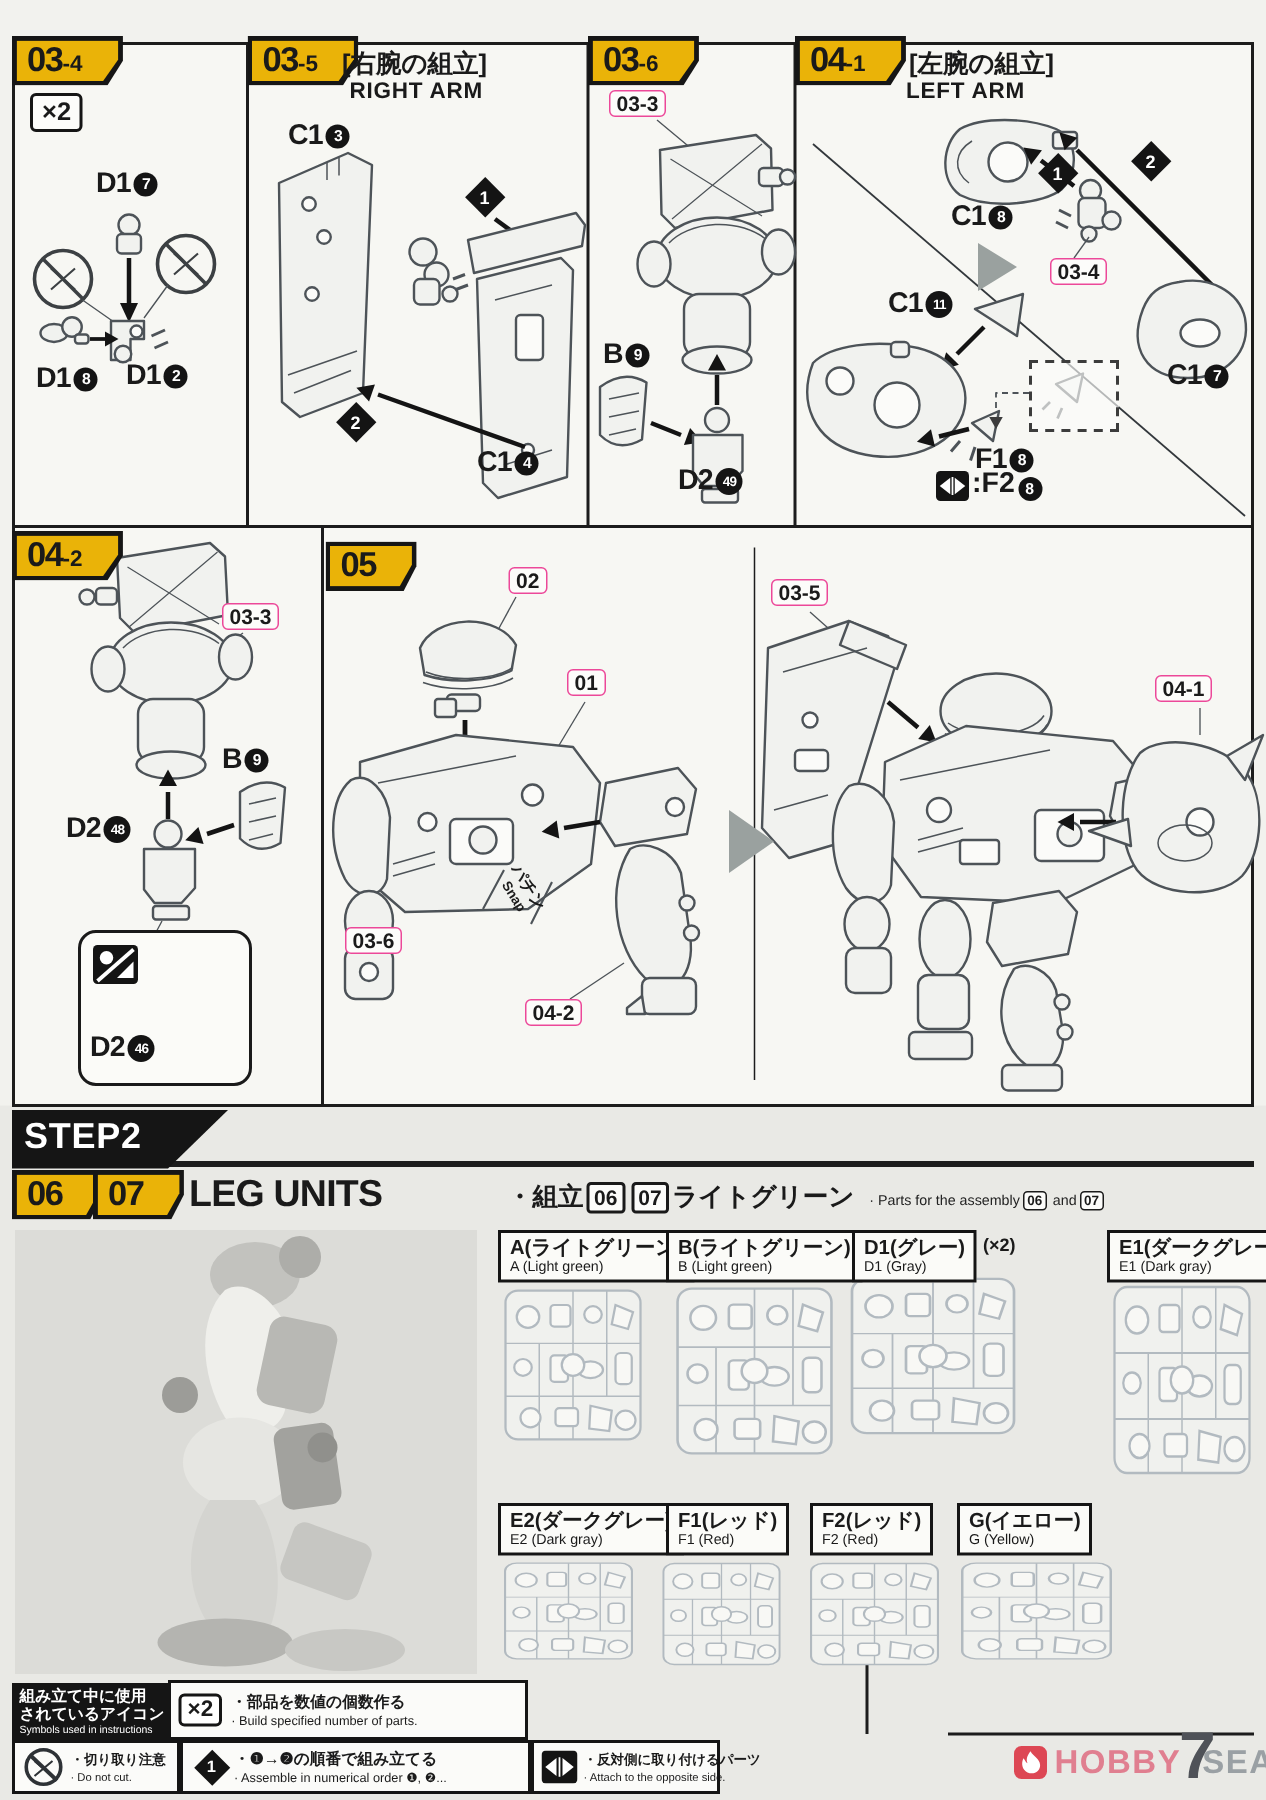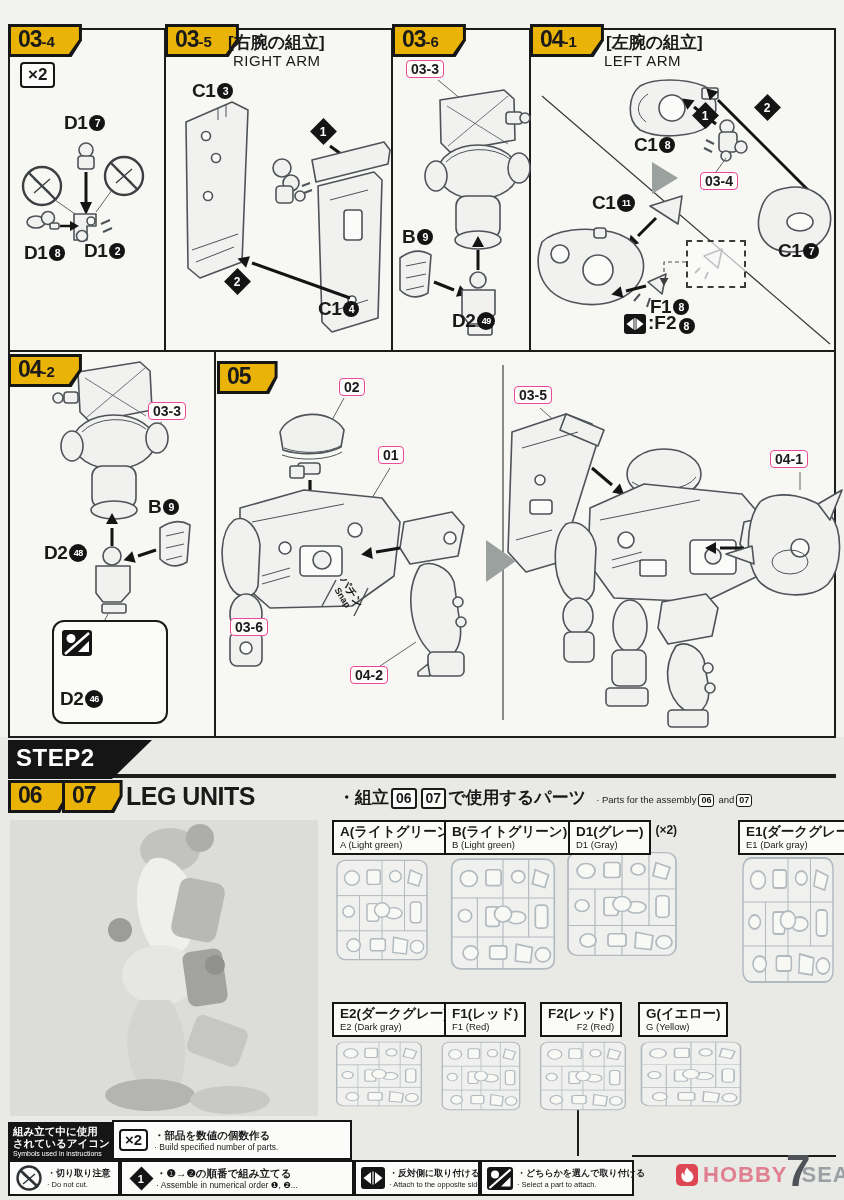--- a/index.html
+++ b/index.html
@@ -16,21 +16,21 @@
   .plab{position:absolute;z-index:5;display:flex;align-items:center;gap:2px;font-weight:bold;font-size:19px;letter-spacing:-0.5px;justify-content:space-between;}
   .circ{display:inline-flex;width:16px;height:16px;border-radius:50%;background:#141414;color:#fff;font-size:10.5px;font-weight:bold;align-items:center;justify-content:center;}
   .circ2{width:18px;height:18px;font-size:9px;letter-spacing:-0.5px;}
   .dia{position:absolute;z-index:6;width:19px;height:19px;background:#141414;display:flex;align-items:center;justify-content:center;transform:rotate(45deg);}
   .dia span{transform:rotate(-45deg);color:#fff;font-size:12px;font-weight:bold;}
   .diaInl{width:17px;height:17px;background:#141414;display:flex;align-items:center;justify-content:center;transform:rotate(45deg);margin:4px 6px;flex:none;}
   .diaInl span{transform:rotate(-45deg);color:#fff;font-size:11px;font-weight:bold;}
   .tri{position:absolute;width:0;height:0;z-index:4;}
   .x2box{position:absolute;z-index:5;border:2.5px solid #151515;border-radius:4px;background:#fcfcfa;font-weight:bold;font-size:17px;padding:1px 6px;}
   .title-jp{position:absolute;z-index:5;font-weight:bold;font-size:17px;}
-  .title-en{position:absolute;z-index:5;font-weight:normal;font-size:15px;letter-spacing:0.5px;}
+  .title-en{position:absolute;z-index:5;font-weight:bold;font-size:15px;letter-spacing:0.5px;}
   .dashbox{position:absolute;z-index:4;border:2px dashed #3c3c3c;background:rgba(252,252,250,0.65);}
   .roundbox{position:absolute;z-index:4;border:2.5px solid #1a1a1a;border-radius:12px;background:#fbfbf8;}
   .snap{position:absolute;z-index:5;transform:rotate(58deg);font-weight:bold;text-align:center;line-height:11px;}
   .snap .sj{font-size:11px;} .snap .se{font-size:9px;}
   .step2txt{position:absolute;z-index:6;color:#fff;font-size:24px;font-weight:bold;letter-spacing:0.5px;}
   .legunits{position:absolute;z-index:5;font-size:25px;font-weight:bold;letter-spacing:-0.5px;}
   .mtag{display:inline-block;border:2px solid #1a1a1a;border-radius:3px;font-weight:bold;font-size:14px;line-height:17px;padding:0 3px;background:#fcfcfa;margin:0 2px;}
   .mtag.sm{border-width:1.2px;font-size:9px;line-height:11px;padding:0 2px;margin:0 2px;}
   .phead{position:absolute;z-index:5;display:flex;align-items:baseline;}
   .phead .jpb{font-size:17px;font-weight:bold;}
@@ -515,21 +515,21 @@
           <span class="tmain">07</span>
         </div>
       </div>
   </div>
   <div class="legunits" style="left:126px;top:782px;">LEG UNITS</div>
 
   <div class="phead" style="left:338px;top:786px;">
     <span class="jpb">・組立</span>
     <span class="mtag">06</span>
     <span class="mtag">07</span>
-    <span class="jpb">で使用するパーツ</span>
+    <span class="jpb">ライトグリーン</span>
     <span class="enb">· Parts for the assembly</span>
     <span class="mtag sm">06</span>
     <span class="enb" style="margin-left:2px;">and</span>
     <span class="mtag sm">07</span>
   </div>
 
   <div class="pcard" style="left:332px;top:820px;">
     <div class="pbox">
         <div class="pjp">A(ライトグリーン)</div>
         <div class="pen">A (Light green)</div>
@@ -561,21 +561,21 @@
         <div class="pjp">E2(ダークグレー)</div>
         <div class="pen">E2 (Dark gray)</div>
       </div>
   </div>
   <div class="pcard" style="left:444px;top:1002px;">
     <div class="pbox">
         <div class="pjp">F1(レッド)</div>
         <div class="pen">F1 (Red)</div>
       </div>
   </div>
-  <div class="pcard" style="left:540px;top:1002px;text-align:right;">
+  <div class="pcard" style="left:540px;top:1002px;">
     <div class="pbox">
         <div class="pjp">F2(レッド)</div>
         <div class="pen">F2 (Red)</div>
       </div>
   </div>
   <div class="pcard" style="left:638px;top:1002px;">
     <div class="pbox">
         <div class="pjp">G(イエロー)</div>
         <div class="pen">G (Yellow)</div>
       </div>
@@ -618,32 +618,20 @@
         <rect x="0" y="0" width="24" height="22" rx="3" fill="#141414"></rect>
         <polygon points="2.5,11 10,5 10,17" fill="#fff"></polygon>
         <polygon points="21.5,11 14,5 14,17" fill="#fff"></polygon>
         <rect x="11.4" y="4.5" width="1.2" height="13" fill="#fff"></rect>
       </svg>
     <div class="lcol">
       <div class="ljp t">・反対側に取り付けるパーツ</div>
       <div class="len t">· Attach to the opposite side.</div>
     </div>
   </div>
-  <div class="lbox" style="left:480px;top:1160px;width:154px;height:36px;">
-    <svg width="26" height="23" style="flex:none;margin-right:4px;">
-        <rect x="0" y="0" width="26" height="23" rx="3" fill="#141414"></rect>
-        <circle cx="8" cy="7.5" r="4" fill="#fff"></circle>
-        <polygon points="14,19.5 23.5,19.5 23.5,10" fill="#fff"></polygon>
-        <path d="M2.5 21 L23.5 2.5" stroke="#fff" stroke-width="2.2"></path>
-      </svg>
-    <div class="lcol">
-      <div class="ljp t">・どちらかを選んで取り付ける</div>
-      <div class="len t">· Select a part to attach.</div>
-    </div>
-  </div>
 
   <div class="logo" style="left:676px;top:1162px;">
     <svg width="22" height="22">
         <rect x="0" y="0" width="22" height="22" rx="5" fill="#dd4754"></rect>
         <path d="M11 3.5 C8.5 7 8 9 9 11.5 C7.5 10.8 7.3 9 6.3 8.2 C4.6 11.5 5.4 16 9 17.6 C13.4 19.5 17.6 16.6 17.4 12.6 C17.2 8.4 13 7.2 11 3.5 Z" fill="#fff"></path>
       </svg>
     <span class="hb">HOBBY</span>
     <span class="se">SEARCH</span>
     <span class="p7">7</span>
   </div>

